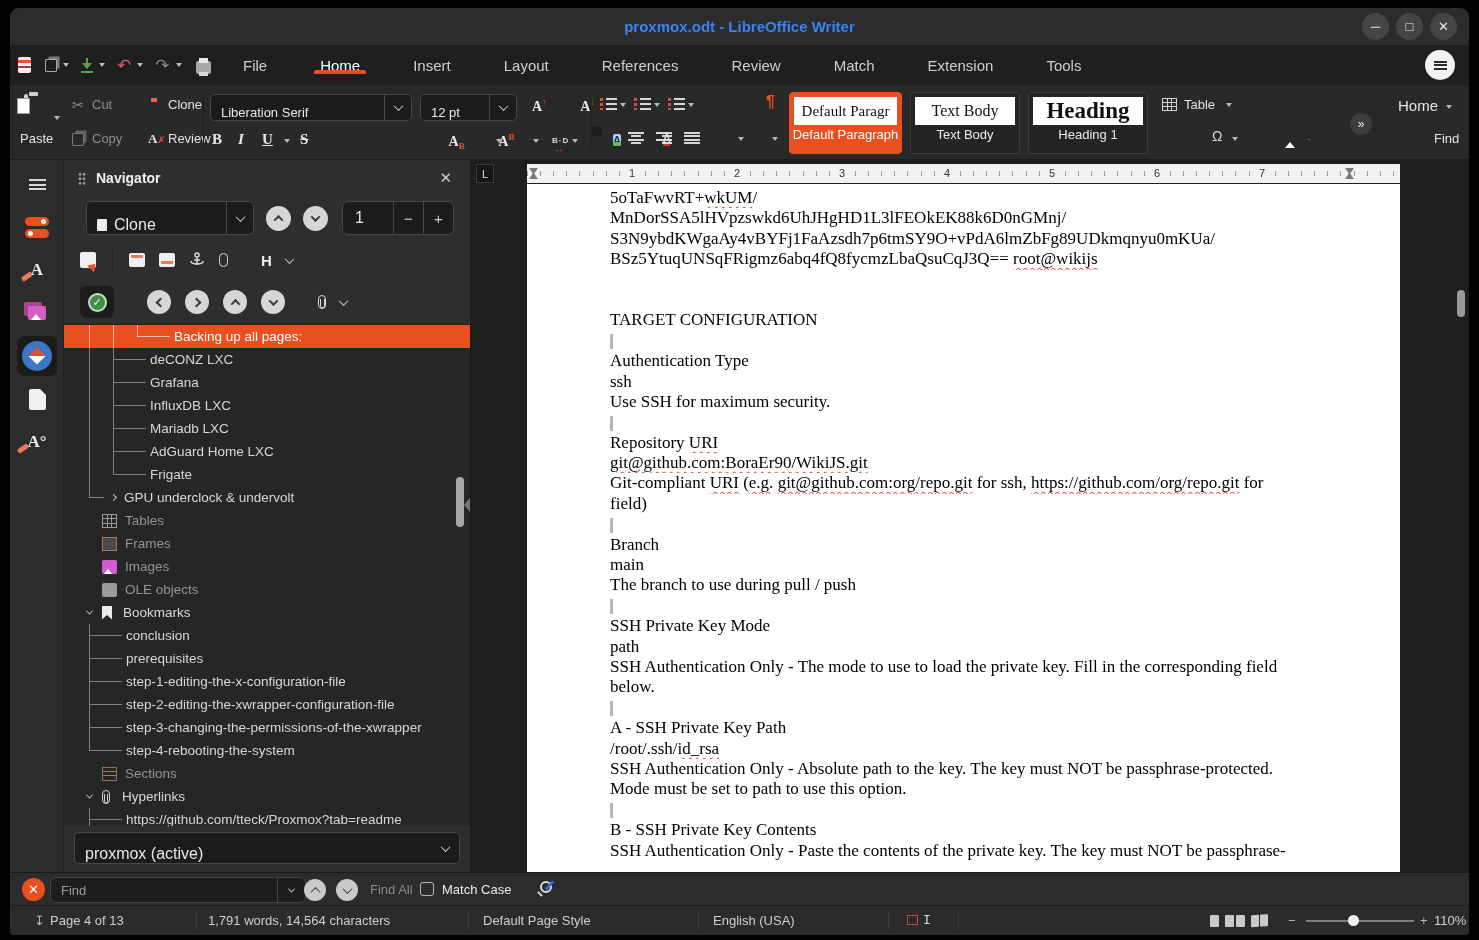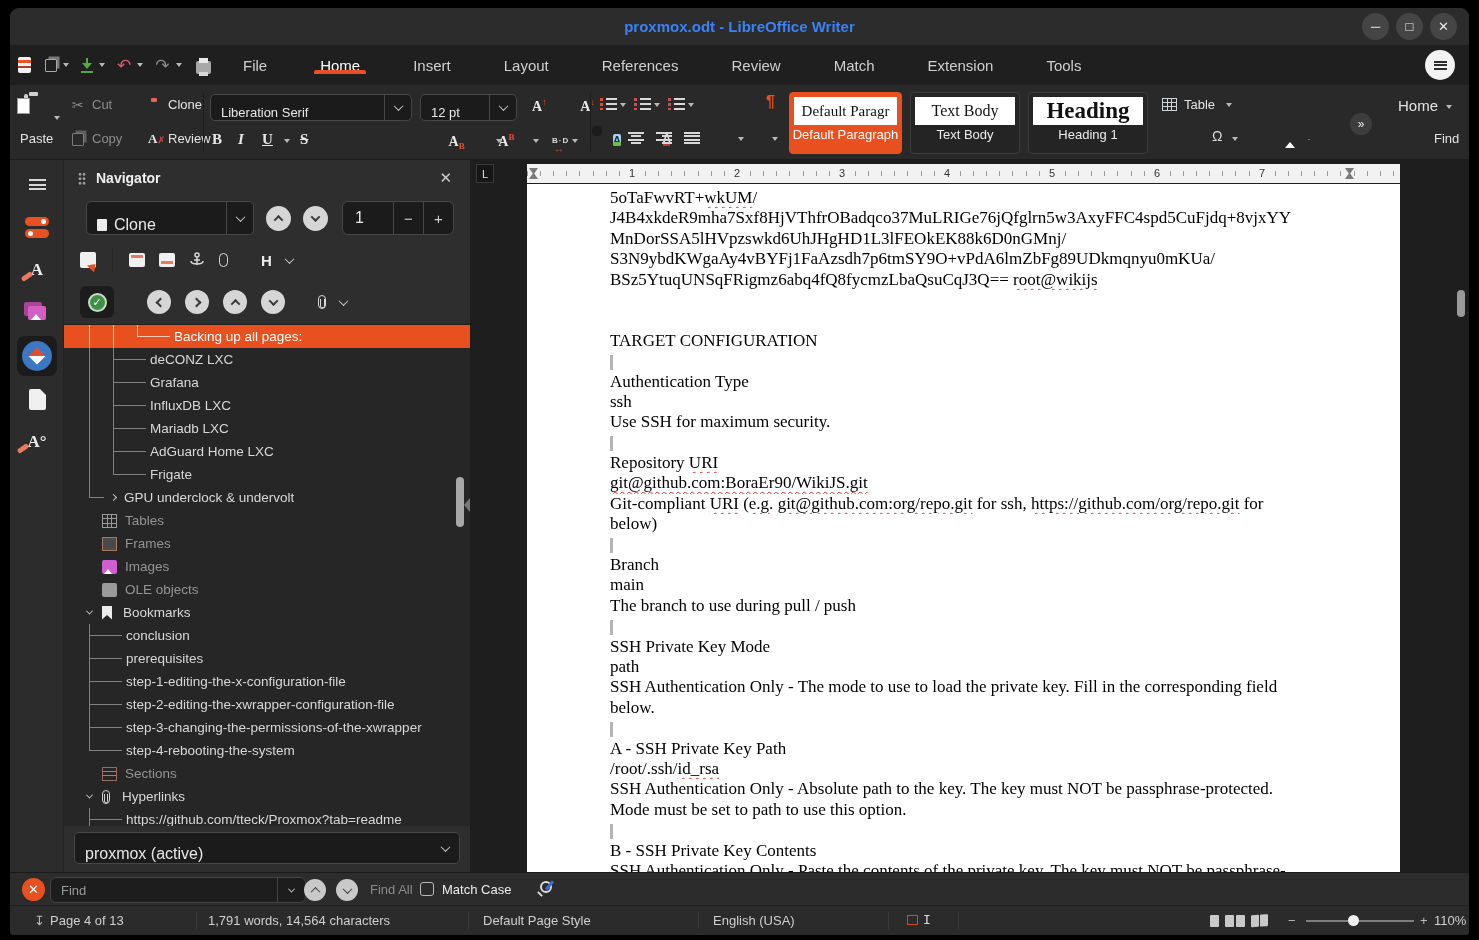--- a/index.html
+++ b/index.html
@@ -594,36 +594,35 @@
           <span class="rnum" style="left: 210px;">2</span>
           <span class="rnum" style="left: 315px;">3</span>
           <span class="rnum" style="left: 420px;">4</span>
           <span class="rnum" style="left: 525px;">5</span>
           <span class="rnum" style="left: 630px;">6</span>
           <span class="rnum" style="left: 735px;">7</span>
         </div>
       <div class="page">
         <div class="pagetext">
             <div class="dl"><span>5oTaFwvRT+</span><span class="spell">wkUM</span><span>/</span></div>
-            <div class="dl"><span>J4B4xkdeR9mha7Sxf8HjVThfrOBadqco37MuLRIGe76jQfglrn5w3AxyFFC4spd5CuFjdq+8vjxYY</span></div>
             <div class="dl"><span>MnDorSSA5lHVpzswkd6UhJHgHD1L3lFEOkEK88k6D0nGMnj/</span></div>
             <div class="dl"><span>S3N9ybdKWgaAy4vBYFj1FaAzsdh7p6tmSY9O+vPdA6lmZbFg89UDkmqnyu0mKUa/</span></div>
             <div class="dl"><span>BSz5YtuqUNSqFRigmz6abq4fQ8fycmzLbaQsuCqJ3Q== </span><span class="spell">root@wikijs</span></div>
             <div class="dl"></div>
             <div class="dl"></div>
             <div class="dl"><span>TARGET CONFIGURATION</span></div>
             <div class="dl"><span class="pmark"></span></div>
             <div class="dl"><span>Authentication Type</span></div>
             <div class="dl"><span>ssh</span></div>
             <div class="dl"><span>Use SSH for maximum security.</span></div>
             <div class="dl"><span class="pmark"></span></div>
             <div class="dl"><span>Repository </span><span class="spell">URI</span></div>
             <div class="dl"><span class="spell">git@github.com:BoraEr90/WikiJS.git</span></div>
             <div class="dl"><span>Git-compliant </span><span class="spell">URI</span><span> (</span><span class="spell">e.g.</span><span> </span><span class="spell">git@github.com:org/repo.git</span><span> for ssh, </span><span class="spell">https://github.com/org/repo.git</span><span> for</span></div>
-            <div class="dl"><span>below)</span></div>
+            <div class="dl"><span>field)</span></div>
             <div class="dl"><span class="pmark"></span></div>
             <div class="dl"><span>Branch</span></div>
             <div class="dl"><span>main</span></div>
             <div class="dl"><span>The branch to use during pull / push</span></div>
             <div class="dl"><span class="pmark"></span></div>
             <div class="dl"><span>SSH Private Key Mode</span></div>
             <div class="dl"><span>path</span></div>
             <div class="dl"><span>SSH Authentication Only - The mode to use to load the private key. Fill in the corresponding field</span></div>
             <div class="dl"><span>below.</span></div>
             <div class="dl"><span class="pmark"></span></div>

